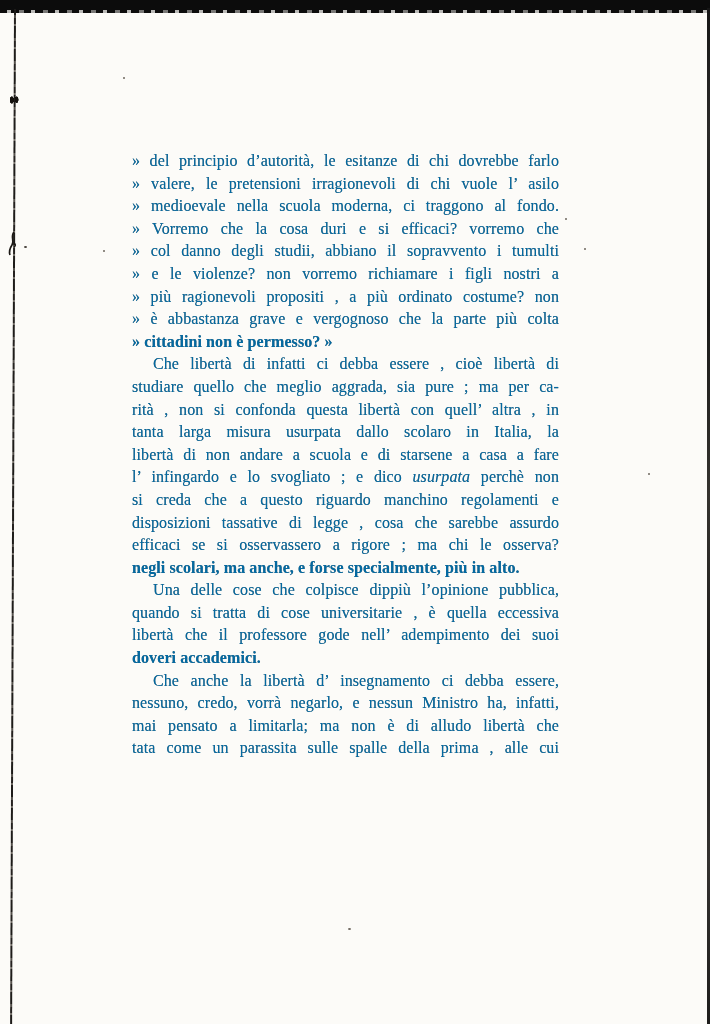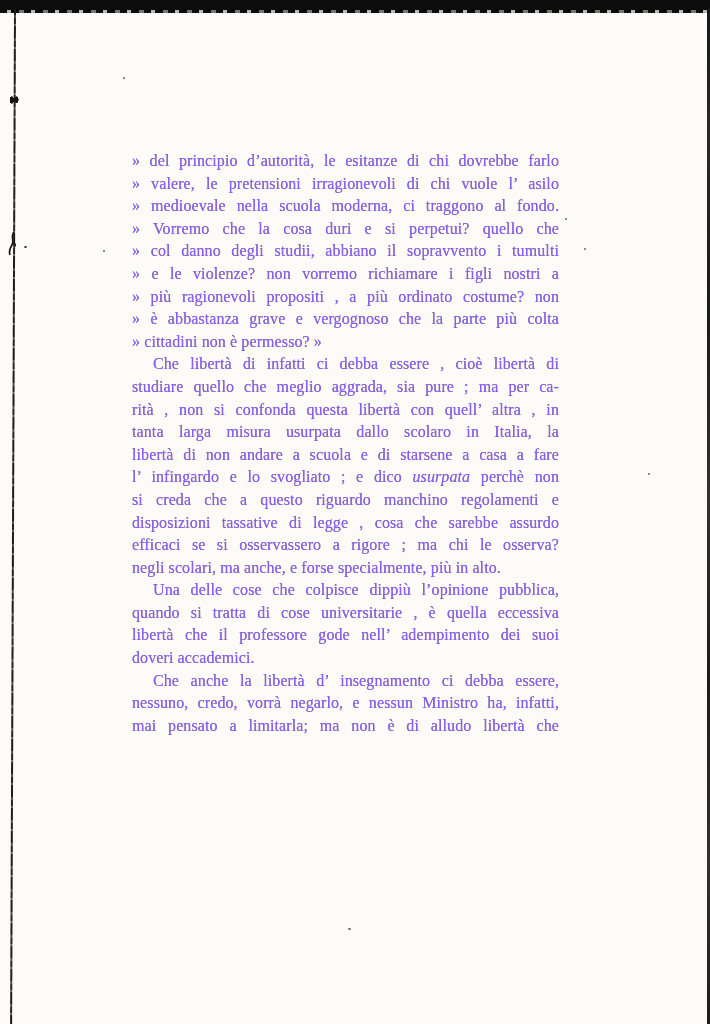--- a/index.html
+++ b/index.html
@@ -2,21 +2,21 @@
 <html><head>
 <meta charset="utf-8">
 <style>
   html,body{margin:0;padding:0;background:#ffffff;}
   .page{
     position:relative;
     width:710px;height:1024px;
     background:#fcfbf8;
     overflow:hidden;
     font-family:"Liberation Serif","DejaVu Serif",serif;
-    color:#8b5cf6;
+    color:#0369a1;
   }
   
   .top-bar{
     position:absolute;left:0;top:0;width:710px;height:10px;
     background:#0c0c0c;
   }
   .top-bar::after{
     content:"";position:absolute;top:10px;left:0;right:0;height:3px;
     background:repeating-linear-gradient(90deg,
       #0c0c0c 0 7px, rgba(12,12,12,.28) 7px 11px,
@@ -59,21 +59,21 @@
     position:absolute;left:132px;top:150px;width:427px;
     font-size:16px;line-height:22.6px;
     text-shadow:0 0 .4px rgba(43,36,28,.55);
     letter-spacing:.1px;
   }
   .ln{
     white-space:nowrap;
     text-align:justify;
     text-align-last:justify;
   }
-  .ln.pl{text-align-last:left;}
+  .ln.pl{text-align-last:left;font-weight:bold;}
   .ln.ind{text-indent:21px;}
   .ln i{font-style:italic;}
 </style>
 </head>
 <body>
 
 <div class="page">
 
   <div class="top-bar"></div>
   <div class="fold-line"></div>
@@ -91,21 +91,21 @@
   <span class="speck s4"></span>
   <span class="speck s5"></span>
   <span class="speck s6"></span>
   <span class="speck s7"></span>
 
   <div class="text-block">
 
     <div class="ln">» del principio d’autorità, le esitanze di chi dovrebbe farlo</div>
     <div class="ln">» valere, le pretensioni irragionevoli di chi vuole l’ asilo</div>
     <div class="ln">» medioevale nella scuola moderna, ci traggono al fondo.</div>
-    <div class="ln">» Vorremo che la cosa duri e si perpetui? quello che</div>
+    <div class="ln">» Vorremo che la cosa duri e si efficaci? vorremo che</div>
     <div class="ln">» col danno degli studii, abbiano il sopravvento i tumulti</div>
     <div class="ln">» e le violenze? non vorremo richiamare i figli nostri a</div>
     <div class="ln">» più ragionevoli propositi , a più ordinato costume? non</div>
     <div class="ln">» è abbastanza grave e vergognoso che la parte più colta</div>
     <div class="ln pl">» cittadini non è permesso? »</div>
 
     <div class="ln ind">Che libertà di infatti ci debba essere , cioè libertà di</div>
     <div class="ln">studiare quello che meglio aggrada, sia pure ; ma per ca-</div>
     <div class="ln">rità , non si confonda questa libertà con quell’ altra , in</div>
     <div class="ln">tanta larga misura usurpata dallo scolaro in Italia, la</div>
@@ -117,15 +117,16 @@
     <div class="ln pl">negli scolari, ma anche, e forse specialmente, più in alto.</div>
 
     <div class="ln ind">Una delle cose che colpisce dippiù l’opinione pubblica,</div>
     <div class="ln">quando si tratta di cose universitarie , è quella eccessiva</div>
     <div class="ln">libertà che il professore gode nell’ adempimento dei suoi</div>
     <div class="ln pl">doveri accademici.</div>
 
     <div class="ln ind">Che anche la libertà d’ insegnamento ci debba essere,</div>
     <div class="ln">nessuno, credo, vorrà negarlo, e nessun Ministro ha, infatti,</div>
     <div class="ln">mai pensato a limitarla; ma non è di alludo libertà che</div>
+    <div class="ln">tata come un parassita sulle spalle della prima , alle cui</div>
 
   </div>
 </div>
 
 </body></html>

